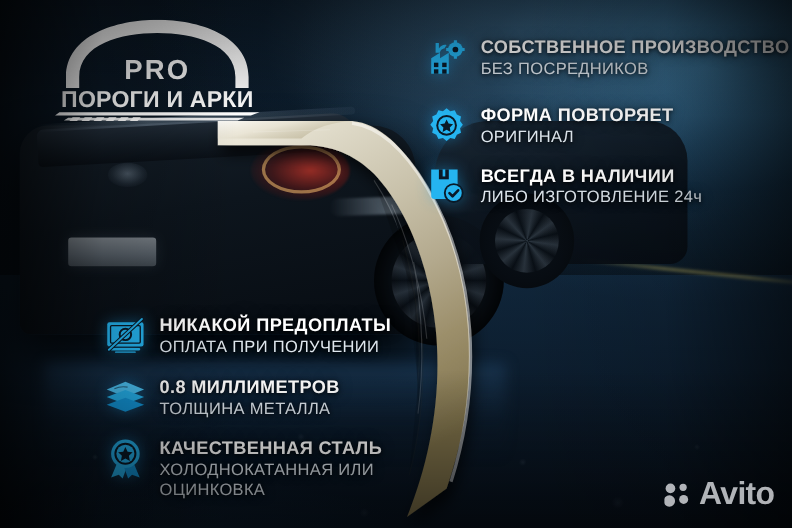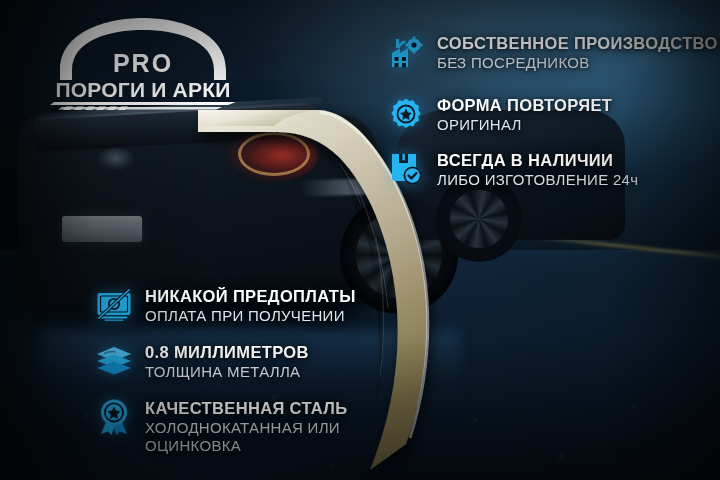--- a/index.html
+++ b/index.html
@@ -457,14 +457,23 @@
       </svg>
     </div>
     <div class="feat-text">
       <div class="feat-title">КАЧЕСТВЕННАЯ СТАЛЬ</div>
       <div class="feat-sub wrap">ХОЛОДНОКАТАННАЯ ИЛИ ОЦИНКОВКА</div>
     </div>
   </div>
 
   <div class="vignette"></div>
 
+  <div class="avito">
+    <svg width="26" height="24" viewBox="0 0 26 24">
+      <circle cx="5.5" cy="6" r="4.4" fill="#d8dade"></circle>
+      <circle cx="17" cy="5" r="3.3" fill="#d8dade"></circle>
+      <circle cx="4.5" cy="17.5" r="5.2" fill="#d8dade"></circle>
+      <circle cx="17.5" cy="16" r="4.1" fill="#d8dade"></circle>
+    </svg>
+    <span class="avito-word">Avito</span>
+  </div>
 
 </div>
 
 </body></html>

